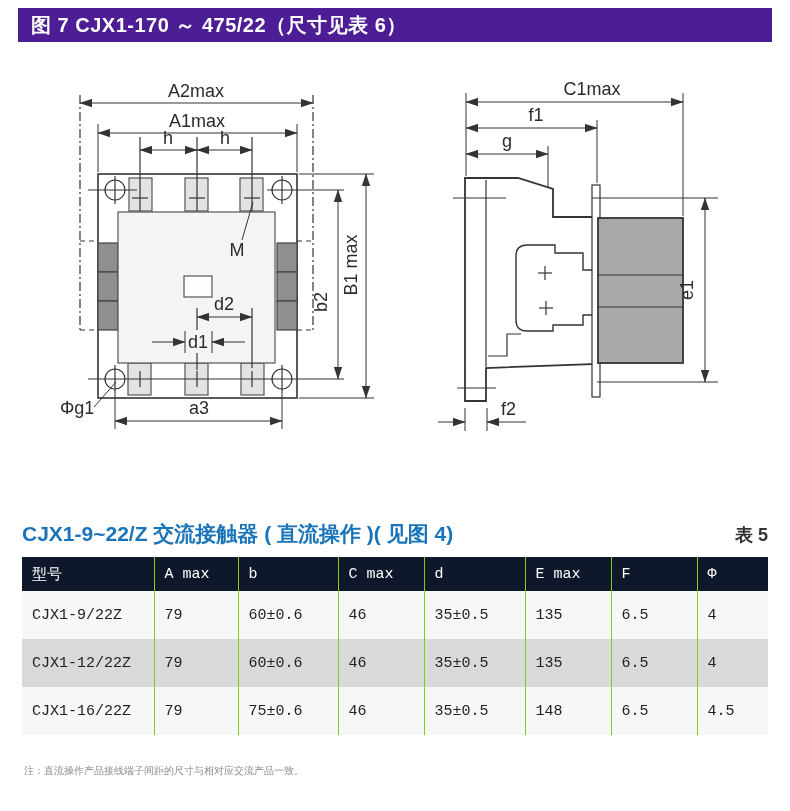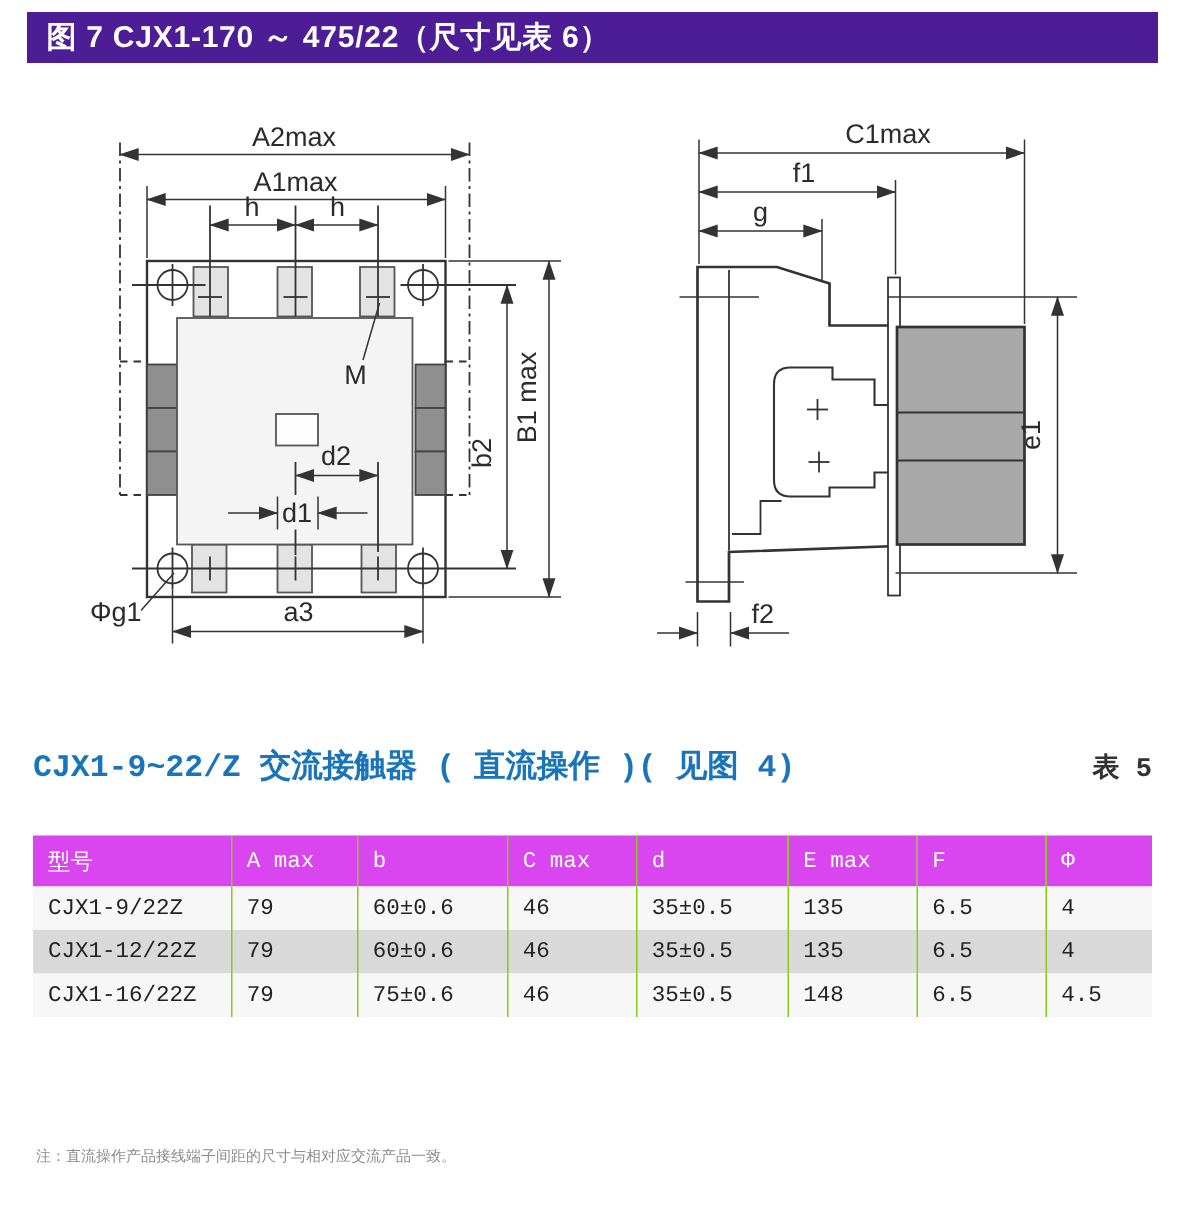--- a/index.html
+++ b/index.html
@@ -7,32 +7,32 @@
     width:790px;height:811px;position:relative;background:#ffffff;
     font-family:"Liberation Sans","DejaVu Sans",sans-serif;overflow:hidden;
   }
   .header-bar{
     position:absolute;left:18px;top:8px;width:754px;height:34px;
     background:#4c1d95;color:#ffffff;font-size:20px;font-weight:bold;
     line-height:34px;padding-left:13px;box-sizing:border-box;letter-spacing:.5px;
   }
   .fig-svg{position:absolute;left:0;top:0;width:790px;height:505px;}
   .fig-svg text{font-family:"Liberation Sans","DejaVu Sans",sans-serif;font-size:18px;fill:#2b2b2b;}
-  .title-row{position:absolute;left:22px;top:496px;width:746px;height:32px;font-family:Liberation Mono, monospace;}
+  .title-row{position:absolute;left:22px;top:520px;width:746px;height:32px;}
   .section-title{position:absolute;left:0;top:0;font-size:21px;font-weight:bold;color:#1a74ba;}
   .table-tag{position:absolute;right:0;top:3px;font-size:18px;font-weight:bold;color:#333333;text-align:center;}
   table.dim{
     position:absolute;left:22px;top:557px;width:746px;border-collapse:collapse;table-layout:fixed;
     font-family:"Liberation Mono","DejaVu Sans Mono",monospace;font-size:15px;color:#222222;
   }
   table.dim th{
-    background:#d946ef;color:#ffffff;font-weight:normal;height:34px;
+    background:#0f172a;color:#ffffff;font-weight:normal;height:34px;
     text-align:left;padding:0 0 0 10px;
   }
-  table.dim td{height:29px;text-align:left;padding:0 0 0 10px;}
+  table.dim td{height:48px;text-align:left;padding:0 0 0 10px;}
   table.dim th+th, table.dim td+td{border-left:1px solid #84cc16;}
   table.dim tr.odd td{background:#f7f7f7;}
   table.dim tr.even td{background:#d9d9d9;}
   .note{position:absolute;left:24px;top:764px;font-size:10px;color:#8c8c8c;}
   line,polyline,path.ln{stroke:#333;fill:none;}
 </style>
 </head>
 <body>
 
 <div class="header-bar">

